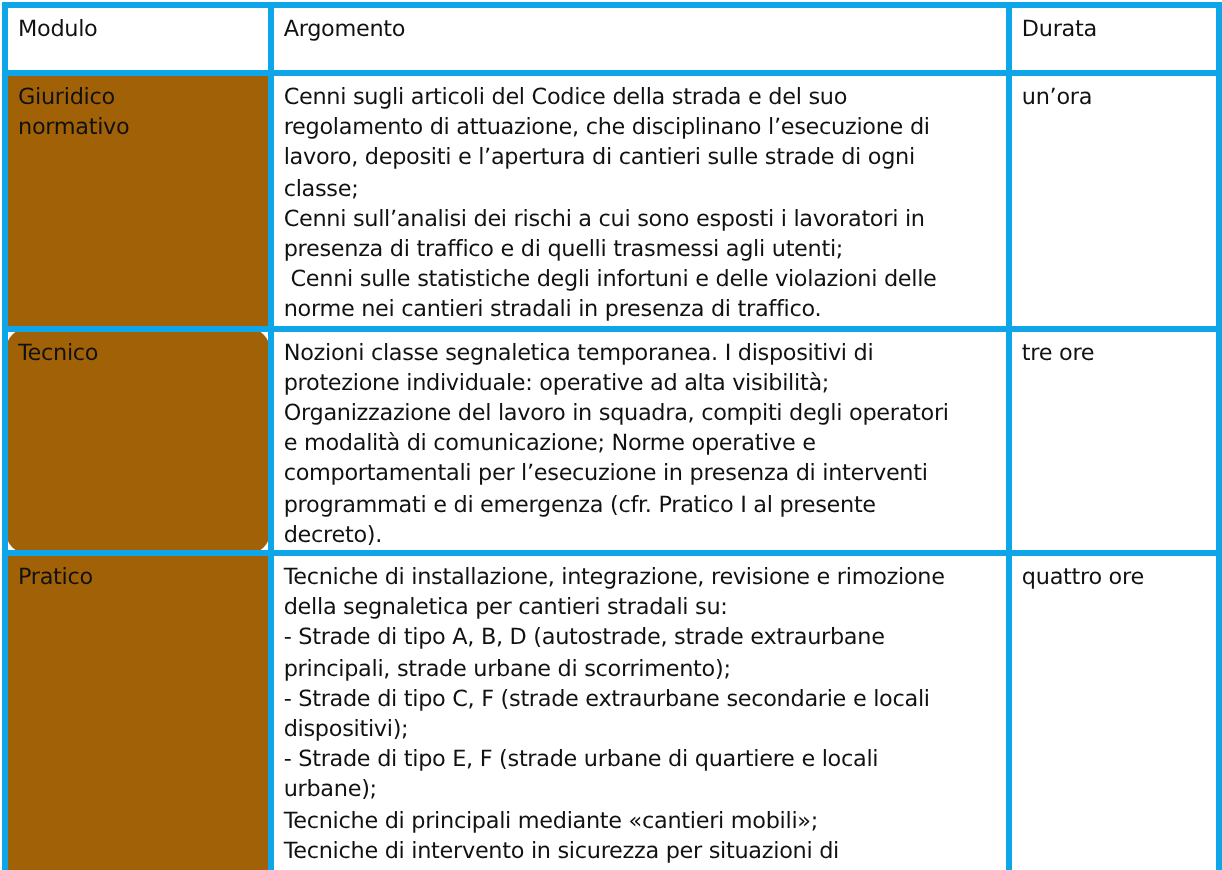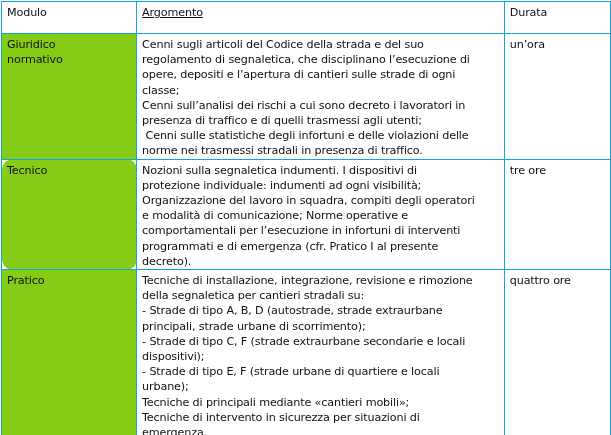--- a/index.html
+++ b/index.html
@@ -1,25 +1,25 @@
 <!DOCTYPE html>
 <html><head>
 <meta charset="utf-8">
 <style>
   html, body { margin: 0; padding: 0; background: #ffffff; }
   body { width: 611px; height: 435px; overflow: hidden; position: relative;
          font-family: "DejaVu Sans", sans-serif; font-size: 11.2px; color: #111; }
   .tbl { position: absolute; left: 1px; top: 1px; border-collapse: collapse; table-layout: fixed; }
-  .tbl td, .tbl th { border: 1px solid #0ea5e9; vertical-align: top; padding: 3px 22px 0 5px;
+  .tbl td, .tbl th { border: 3px solid #0ea5e9; vertical-align: top; padding: 3px 22px 0 5px;
        text-align: left; font-weight: normal; line-height: 15.2px; letter-spacing: -0.15px; }
   .tbl th { height: 28px; }
   .c1 { width: 131px; }
-  .c2 { width: 343px; text-decoration: underline; }
+  .c2 { width: 343px; }
   .c3 { width: 96px; margin-left: 10px; }
-  .mod { background: #84cc16; }
+  .mod { background: #a16207; }
   .line { display: block; white-space: nowrap; }
   .r1 td { height: 114px; }
   .r2 td { height: 106px; border-radius: 11px; }
   .r3 td { height: 160px; }
 </style>
 </head>
 <body>
 
 <table class="tbl">
   <colgroup>
@@ -32,38 +32,38 @@
       <th class="c1">Modulo</th>
       <th class="c2">Argomento</th>
       <th class="c3">Durata</th>
     </tr>
   </thead>
   <tbody>
     <tr class="r1">
       <td class="mod">Giuridico normativo</td>
       <td>
         <span class="line">Cenni sugli articoli del Codice della strada e del suo</span>
-        <span class="line">regolamento di segnaletica, che disciplinano l’esecuzione di</span>
-        <span class="line">opere, depositi e l’apertura di cantieri sulle strade di ogni</span>
+        <span class="line">regolamento di attuazione, che disciplinano l’esecuzione di</span>
+        <span class="line">lavoro, depositi e l’apertura di cantieri sulle strade di ogni</span>
         <span class="line">classe;</span>
-        <span class="line">Cenni sull’analisi dei rischi a cui sono decreto i lavoratori in</span>
+        <span class="line">Cenni sull’analisi dei rischi a cui sono esposti i lavoratori in</span>
         <span class="line">presenza di traffico e di quelli trasmessi agli utenti;</span>
         <span class="line" style="white-space:pre"> Cenni sulle statistiche degli infortuni e delle violazioni delle</span>
-        <span class="line">norme nei trasmessi stradali in presenza di traffico.</span>
+        <span class="line">norme nei cantieri stradali in presenza di traffico.</span>
       </td>
       <td>un’ora</td>
     </tr>
     <tr class="r2">
       <td class="mod">Tecnico</td>
       <td>
-        <span class="line">Nozioni sulla segnaletica indumenti. I dispositivi di</span>
-        <span class="line">protezione individuale: indumenti ad ogni visibilità;</span>
+        <span class="line">Nozioni classe segnaletica temporanea. I dispositivi di</span>
+        <span class="line">protezione individuale: operative ad alta visibilità;</span>
         <span class="line">Organizzazione del lavoro in squadra, compiti degli operatori</span>
         <span class="line">e modalità di comunicazione; Norme operative e</span>
-        <span class="line">comportamentali per l’esecuzione in infortuni di interventi</span>
+        <span class="line">comportamentali per l’esecuzione in presenza di interventi</span>
         <span class="line">programmati e di emergenza (cfr. Pratico I al presente</span>
         <span class="line">decreto).</span>
       </td>
       <td>tre ore</td>
     </tr>
     <tr class="r3">
       <td class="mod">Pratico</td>
       <td>
         <span class="line">Tecniche di installazione, integrazione, revisione e rimozione</span>
         <span class="line">della segnaletica per cantieri stradali su:</span>

